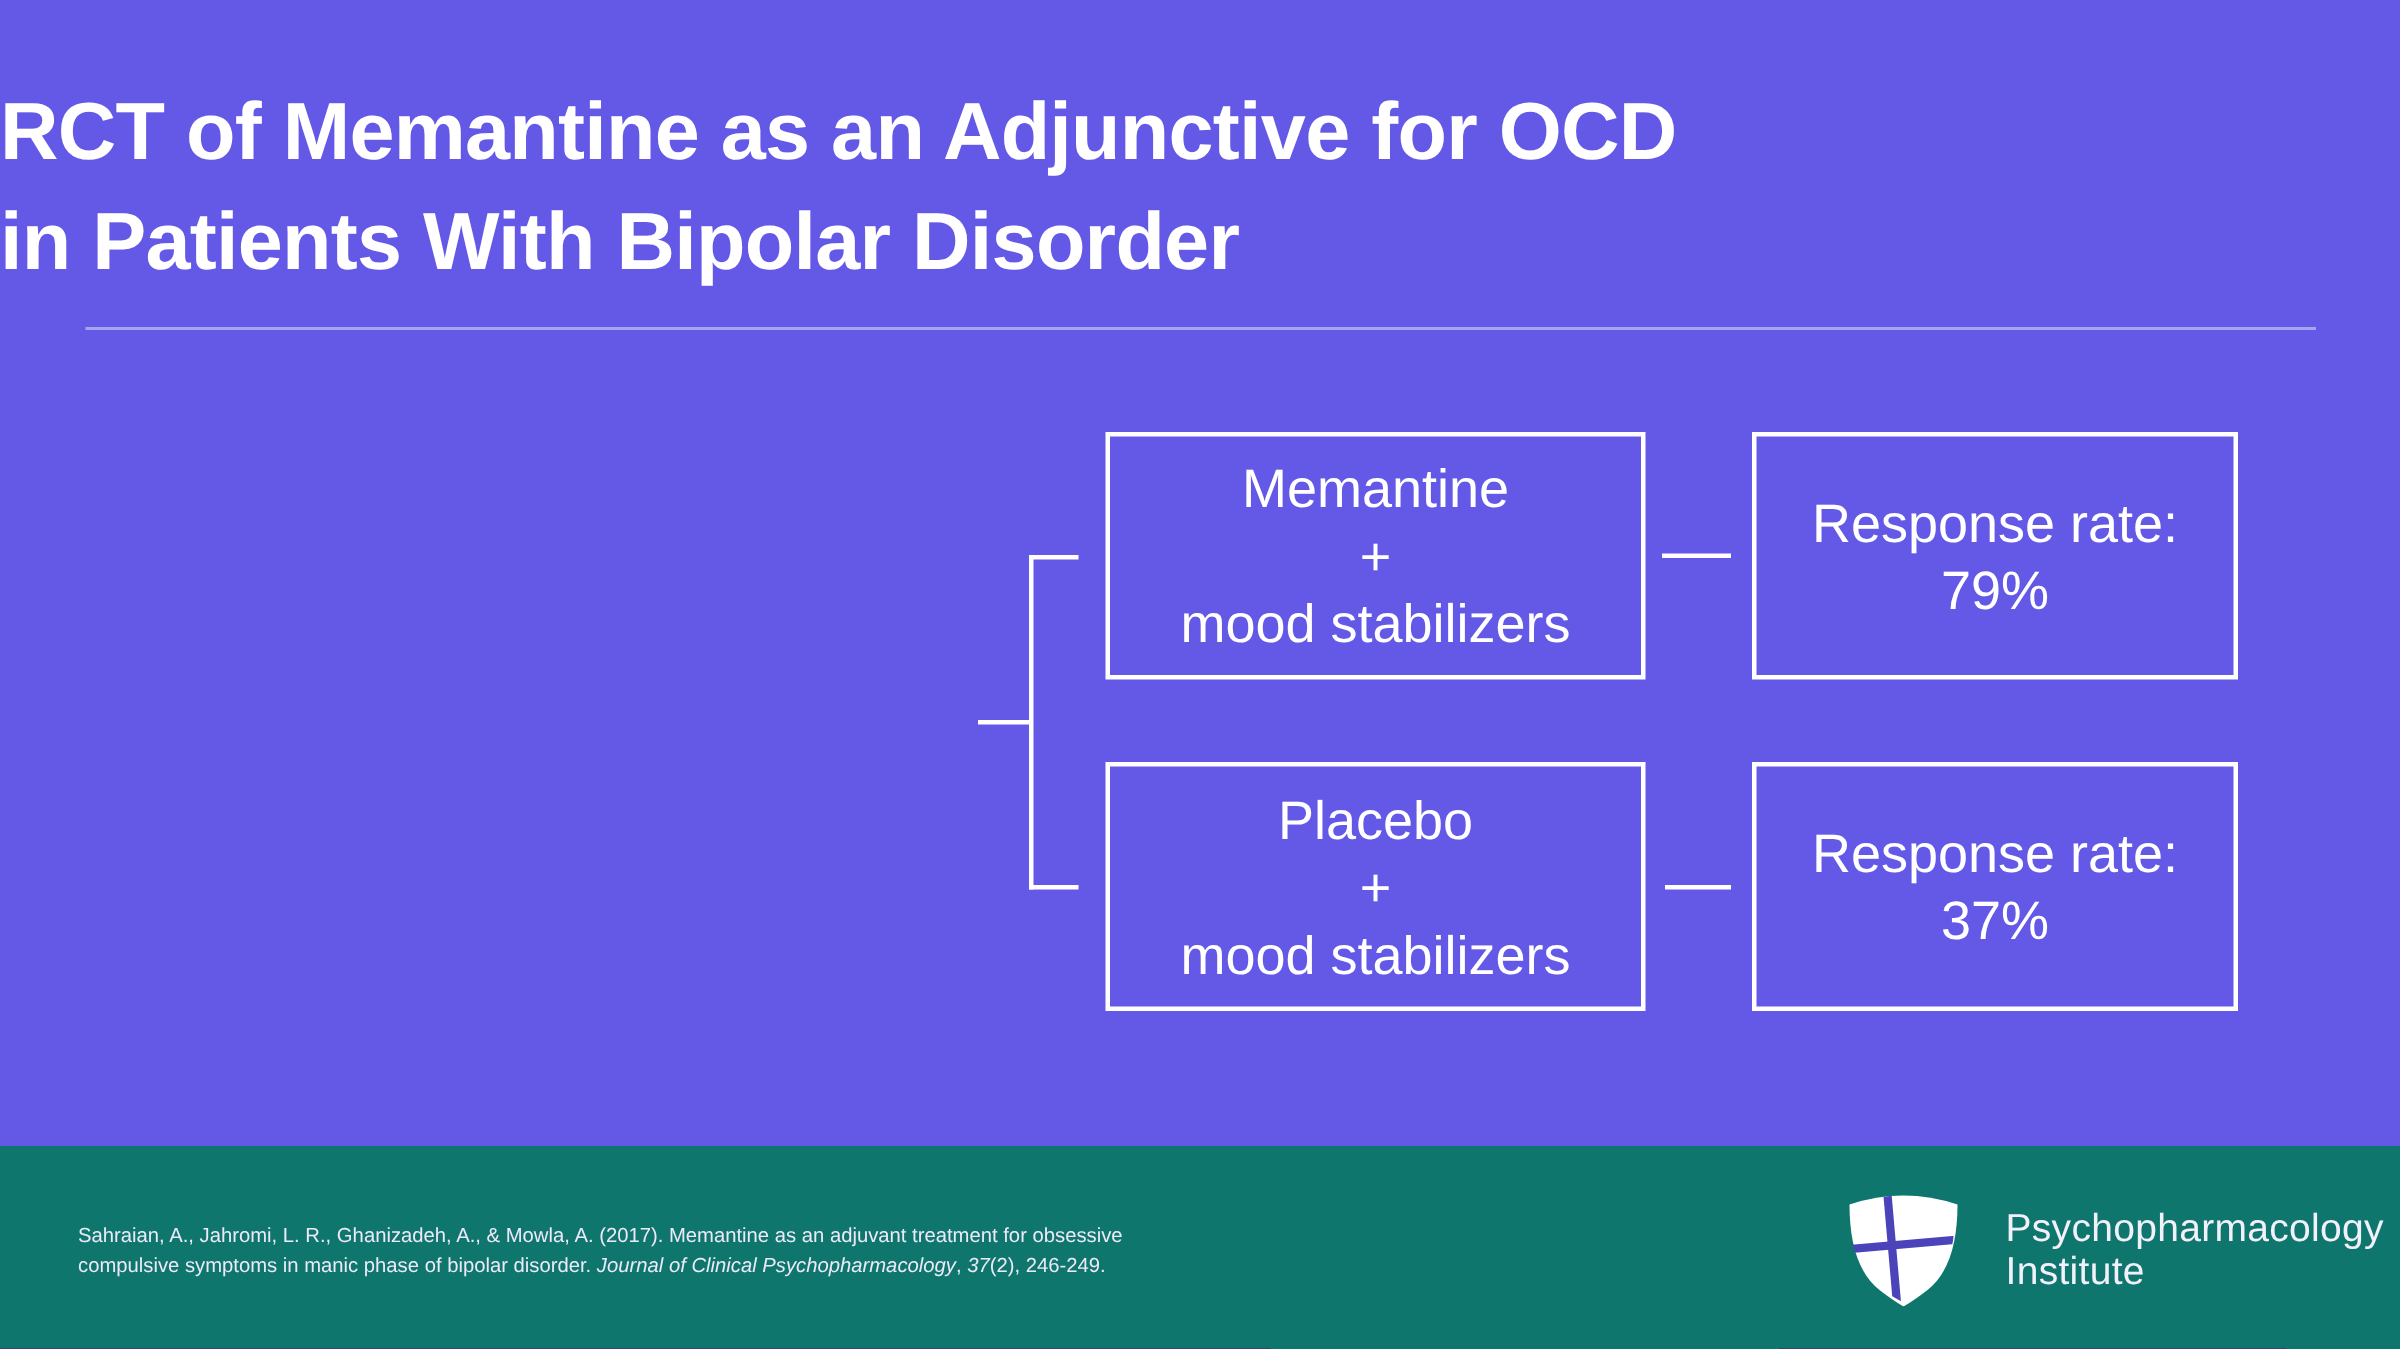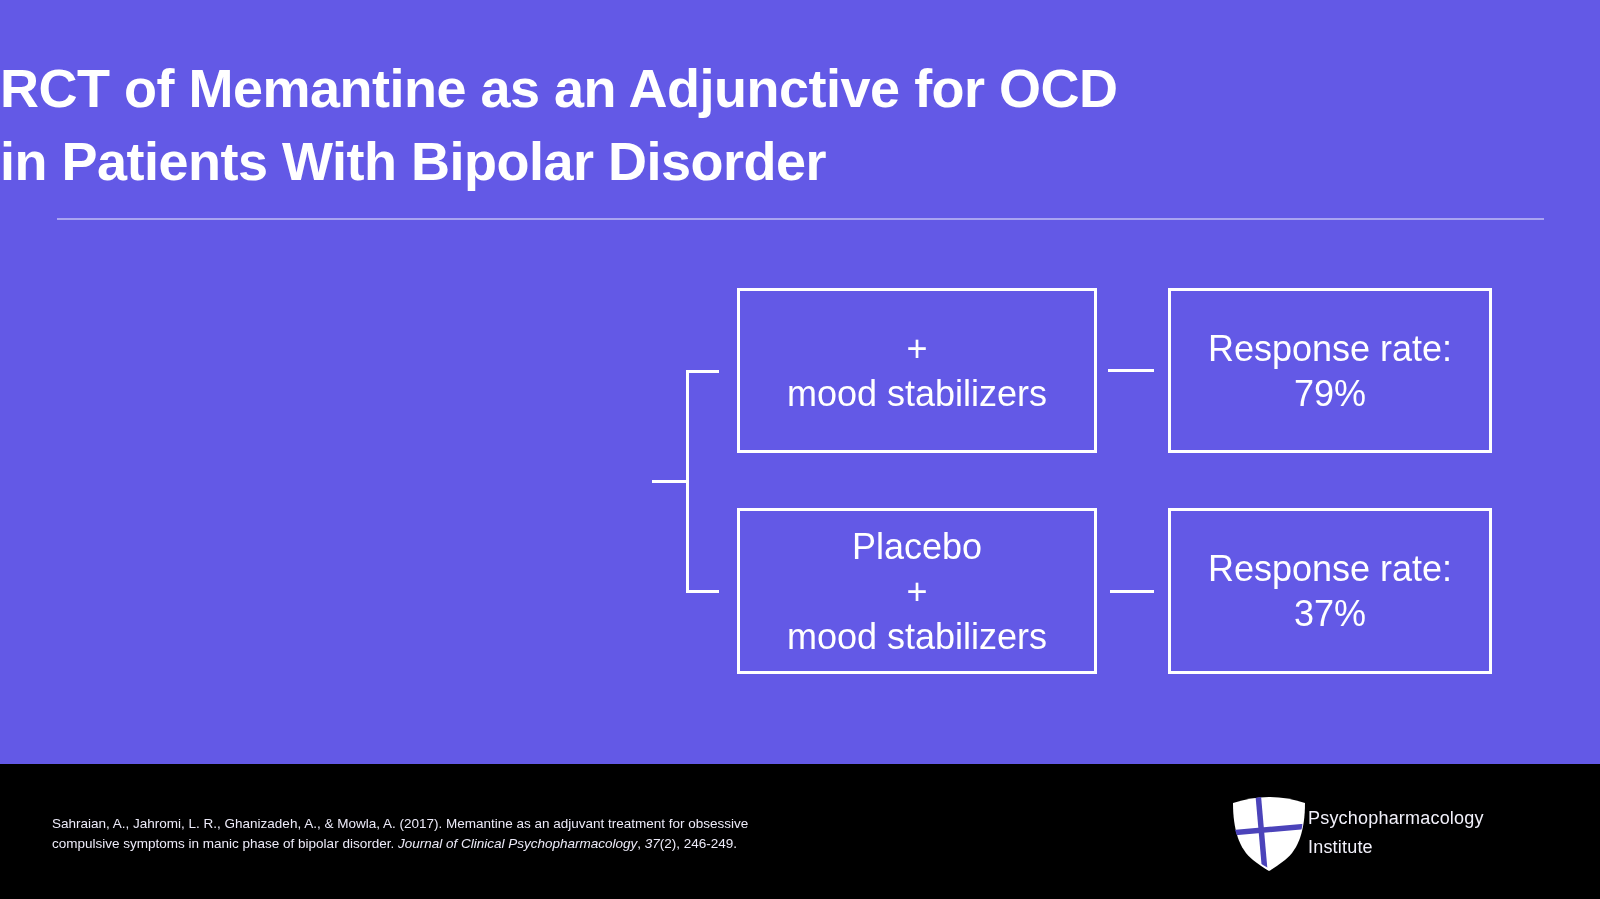--- a/index.html
+++ b/index.html
@@ -65,60 +65,62 @@
   .c-top-stub    { left: 686px;  top: 370px; width: 33px; height: 3px; }
   .c-bottom-stub { left: 686px;  top: 590px; width: 33px; height: 3px; }
   .c-out-top     { left: 1108px; top: 369px; width: 46px; height: 3px; }
   .c-out-bottom  { left: 1110px; top: 590px; width: 44px; height: 3px; }
 
   
   .footer {
     position: absolute;
     left: 0; top: 764px;
     width: 1600px; height: 135px;
-    background: #000000;
+    background: #0f766e;
   }
   .citation {
     position: absolute;
     left: 52px; top: 50px;
     width: 820px;
     font-size: 13.5px;
     line-height: 20px;
     color: #ECEAF8;
   }
   .citation .italic { font-style: italic; }
   .logo {
     position: absolute;
     left: 1230px; top: 27px;
     display: flex;
     align-items: flex-start;
   }
   .logo-shield { width: 78px; height: 80px; }
   .logo-text {
+    margin-left: 29px;
     margin-top: 13px;
-    font-size: 18px;
+    font-size: 26px;
     line-height: 29px;
     font-weight: 300;
     color: #F2F1FB;
     letter-spacing: 0.2px;
   }
 </style>
 </head>
 <body>
 
 <div class="slide">
 
   <div class="title">
     <div>RCT of Memantine as an Adjunctive for OCD</div>
     <div>in Patients With Bipolar Disorder</div>
   </div>
   <div class="divider"></div>
 
 
   <div class="node arm-top">
+    <span>Memantine</span>
     <span>+</span>
     <span>mood stabilizers</span>
   </div>
 
   <div class="node arm-bottom">
     <span>Placebo</span>
     <span>+</span>
     <span>mood stabilizers</span>
   </div>
 

